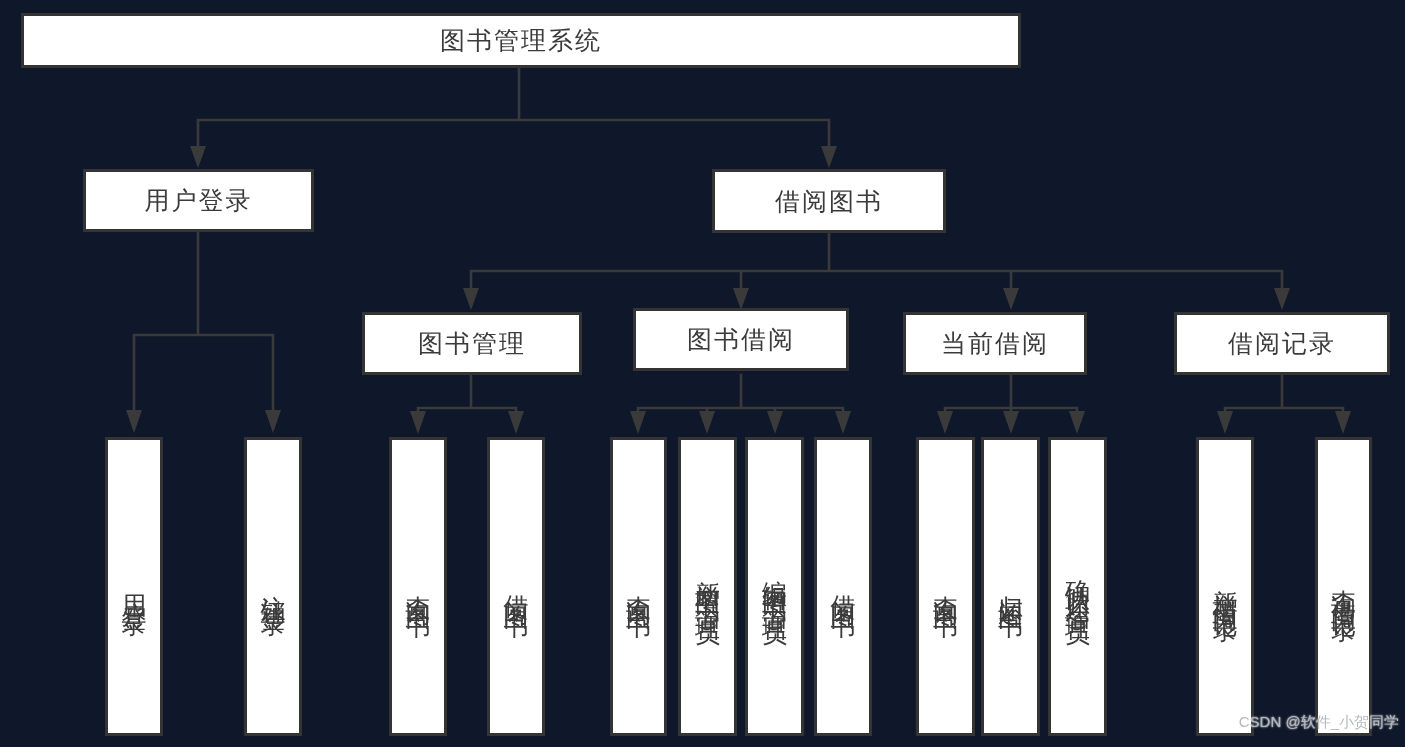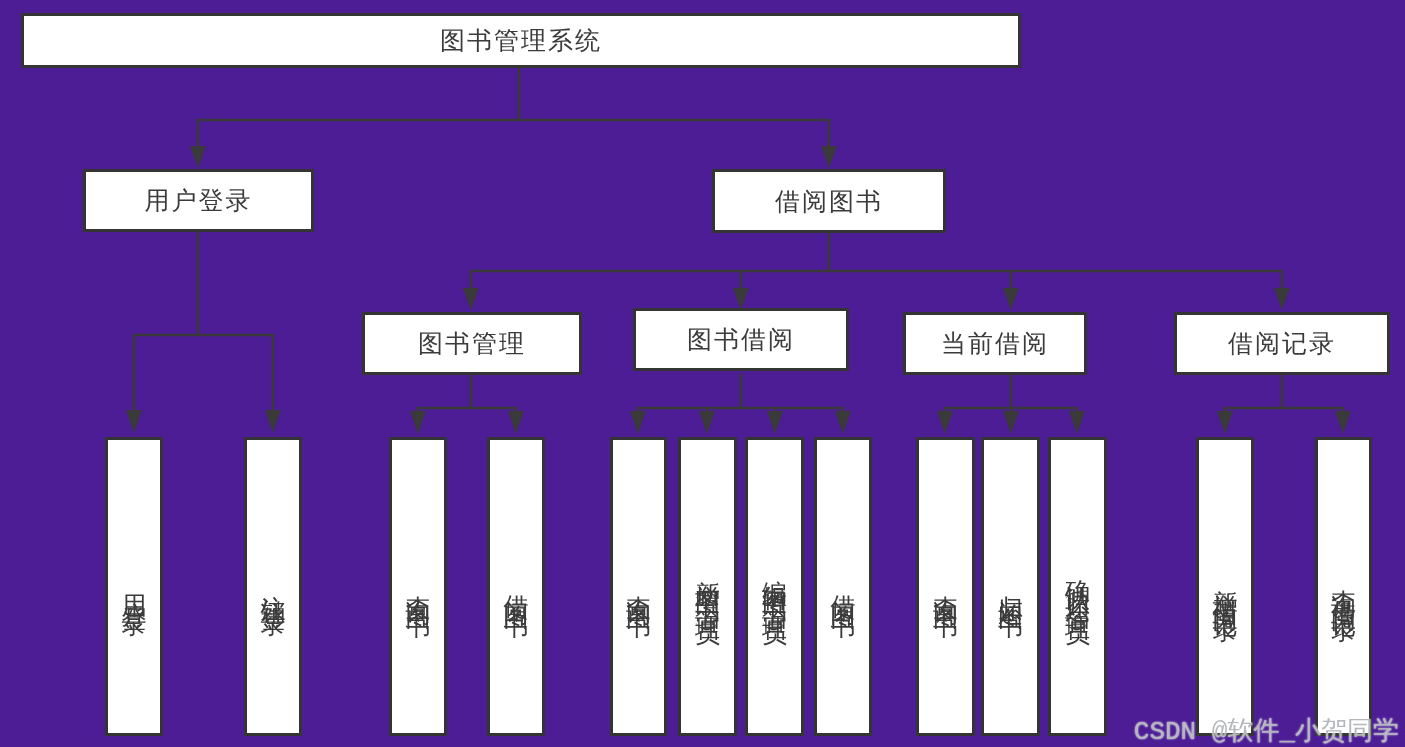--- a/index.html
+++ b/index.html
@@ -4,21 +4,21 @@
 <style>
   html, body {
     margin: 0;
     padding: 0;
     background: #ffffff;
   }
   .canvas {
     position: relative;
     width: 1405px;
     height: 747px;
-    background: #4c1d95;
+    background: #0f172a;
     overflow: hidden;
     font-family: "Liberation Sans", "DejaVu Sans", sans-serif;
   }
   .connectors {
     position: absolute;
     left: 0;
     top: 0;
     width: 1405px;
     height: 747px;
   }
@@ -54,26 +54,25 @@
     font-size: 25px;
     letter-spacing: 6px;
     line-height: 1;
     white-space: nowrap;
     color: #3b3b3b;
   }
   .watermark {
     position: absolute;
     right: 6px;
     top: 713px;
-    font-size: 26px;
+    font-size: 15px;
     color: #b4b7bc;
     text-shadow: 0 0 2px #ffffff;
     white-space: nowrap;
     pointer-events: none;
-    font-family: Liberation Mono, monospace;
   }
 </style>
 </head>
 <body>
 
 <div class="canvas">
 
   <svg class="connectors" viewBox="0 0 1405 747" aria-hidden="true">
 
     <g>

